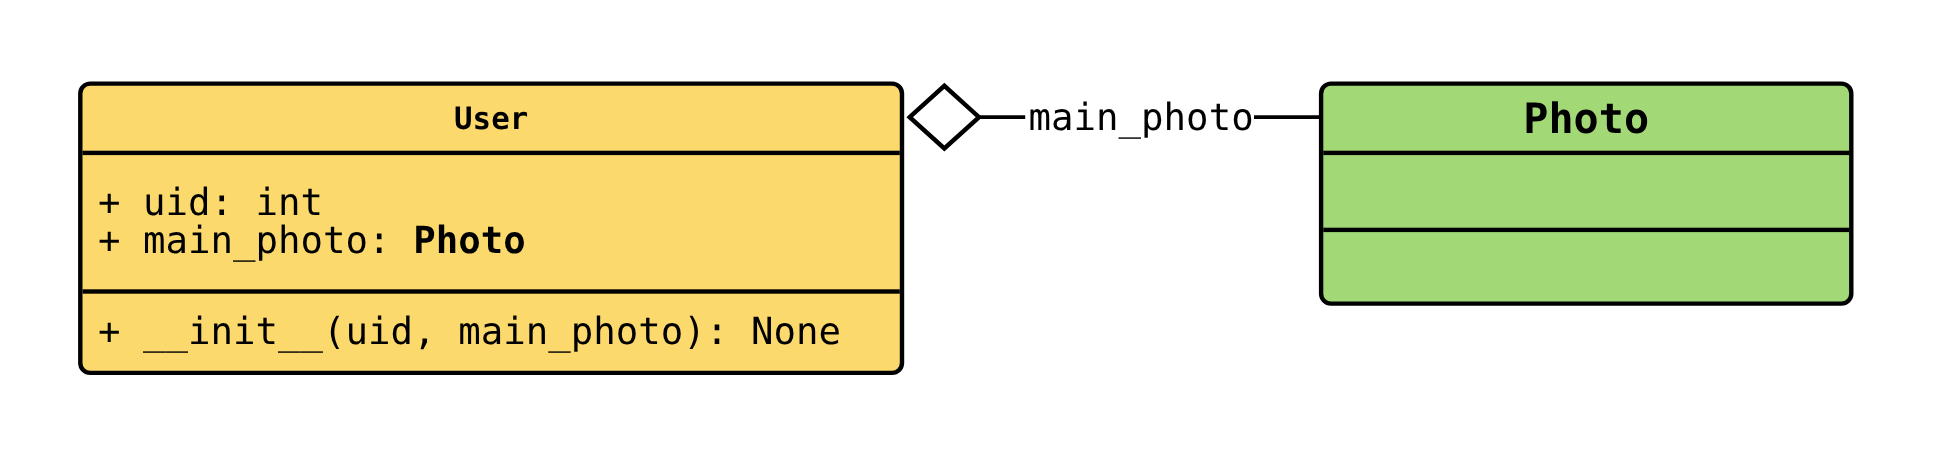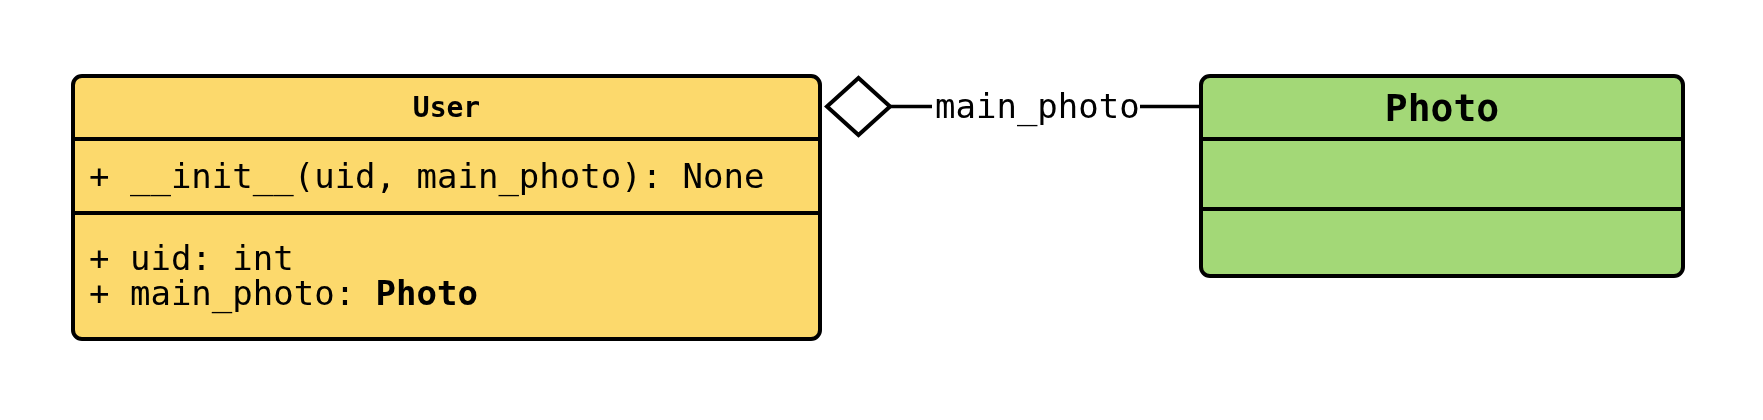--- a/index.html
+++ b/index.html
@@ -67,26 +67,26 @@
 </style>
 </head>
 <body>
 
 <div id="stage" style="background: rgb(255, 255, 255);">
 
   <div id="user-box" class="uml-box" style="background: rgb(252, 217, 108);">
     <div class="title-row">
       <span>User</span>
     </div>
-    <div id="user-methods" class="section">
-      <div><span>+ __init__(uid, main_photo): None</span><span class="b"></span></div>
-    </div>
     <div id="user-attrs" class="section">
       <div><span>+ uid: int</span><span class="b"></span></div>
       <div><span>+ main_photo: </span><span class="b">Photo</span></div>
+    </div>
+    <div id="user-methods" class="section">
+      <div><span>+ __init__(uid, main_photo): None</span><span class="b"></span></div>
     </div>
   </div>
 
   <div id="photo-box" class="uml-box" style="background: rgb(163, 216, 119);">
     <div class="title-row">
       <span>Photo</span>
     </div>
     <div id="photo-sec2" class="section"></div>
     <div id="photo-sec3" class="section"></div>
   </div>

